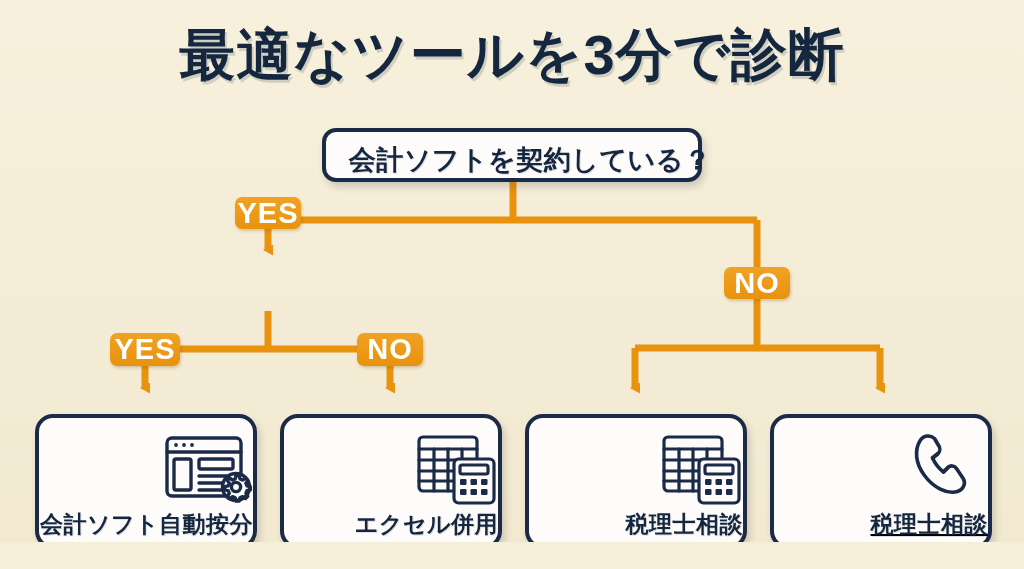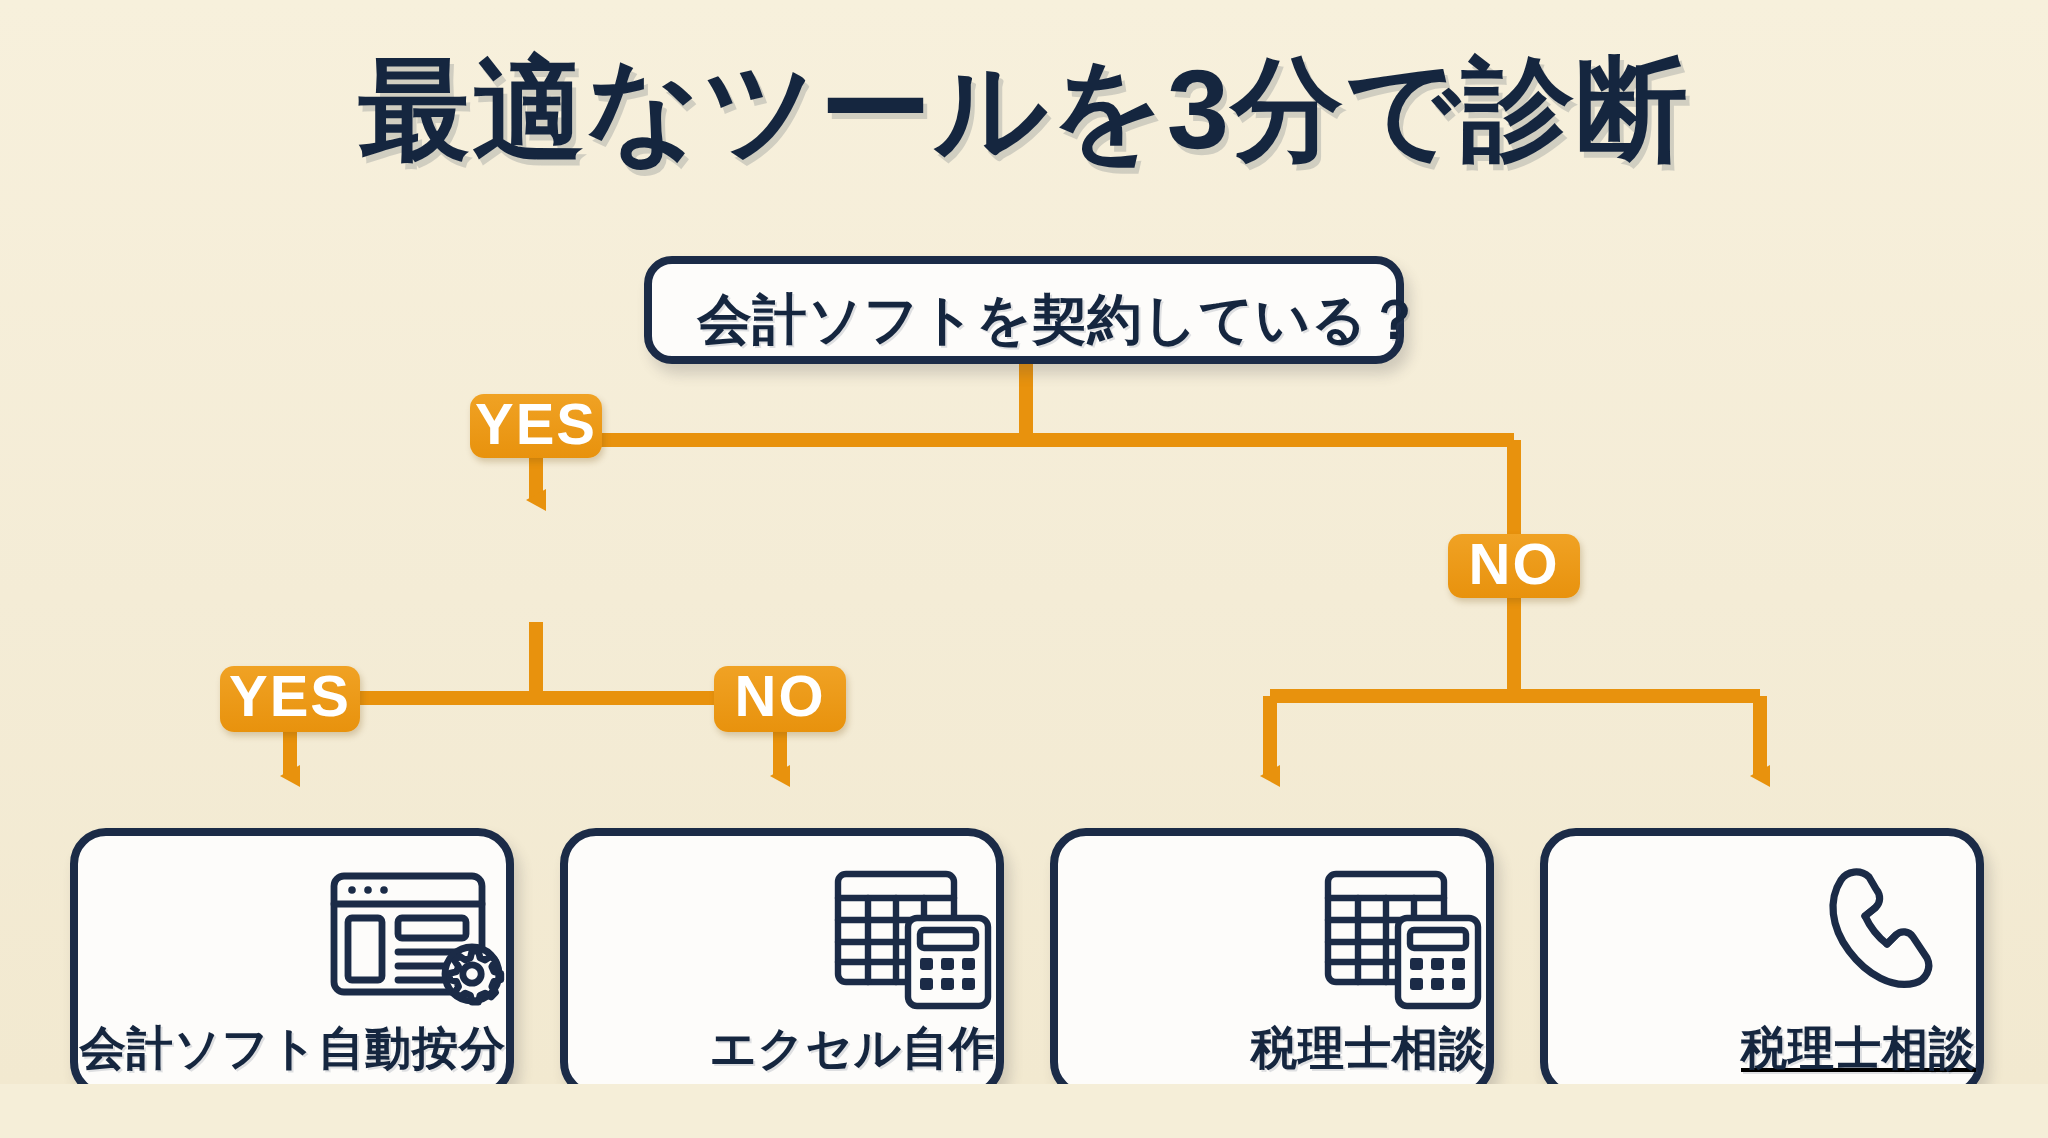--- a/index.html
+++ b/index.html
@@ -226,21 +226,21 @@
           <rect x="6" y="6" width="28" height="9" rx="2"></rect>
           <rect x="6" y="20" width="6.5" height="6" rx="1.2" fill="#1b2b47" stroke="none"></rect>
           <rect x="16.5" y="20" width="6.5" height="6" rx="1.2" fill="#1b2b47" stroke="none"></rect>
           <rect x="27" y="20" width="6.5" height="6" rx="1.2" fill="#1b2b47" stroke="none"></rect>
           <rect x="6" y="30" width="6.5" height="6" rx="1.2" fill="#1b2b47" stroke="none"></rect>
           <rect x="16.5" y="30" width="6.5" height="6" rx="1.2" fill="#1b2b47" stroke="none"></rect>
           <rect x="27" y="30" width="6.5" height="6" rx="1.2" fill="#1b2b47" stroke="none"></rect>
         </g>
       </svg>
     </div>
-    <span class="node-label">エクセル自作</span>
+    <span class="node-label">エクセル併用</span>
   </div>
 
   <div class="node leaf" id="leaf-2">
     <div class="icon-wrap">
       <svg width="84" height="72" viewBox="0 0 84 72" fill="none" stroke="#1b2b47" stroke-width="3.2" stroke-linecap="round" stroke-linejoin="round">
         <rect x="5" y="4" width="58" height="54" rx="4" fill="#fdfcfa"></rect>
         <path d="M5,16 L63,16"></path>
         <path d="M5,27 L63,27"></path>
         <path d="M5,38 L63,38"></path>
         <path d="M5,48 L63,48"></path>

